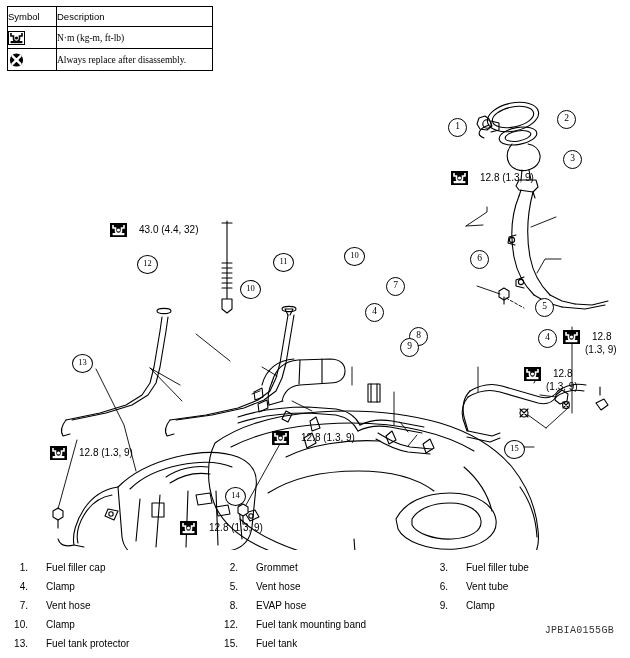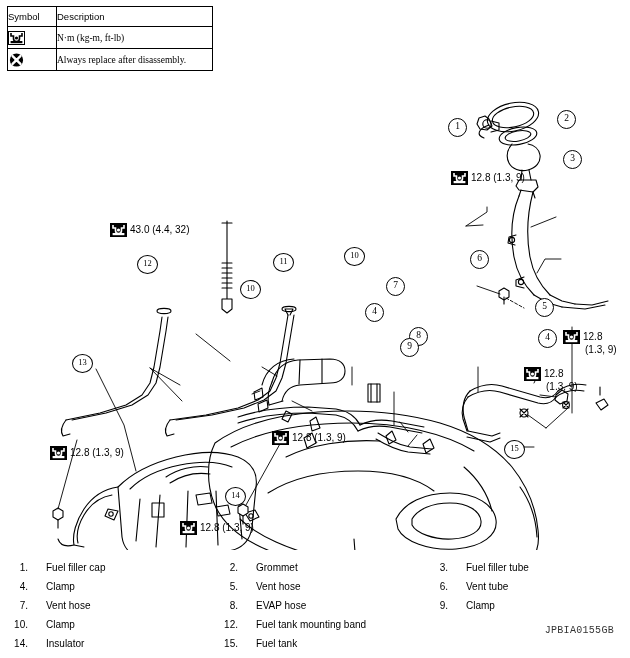--- a/index.html
+++ b/index.html
@@ -34,21 +34,21 @@
   
   .callout{
     position:absolute;width:17px;height:17px;border:1.3px solid #000;border-radius:50%;
     background:#fff;font-size:9.5px;line-height:15px;text-align:center;
     font-family:"Liberation Serif", serif;
   }
   .callout.wide{width:19px;border-radius:50%;font-size:8.5px;}
 
   
   .torque{position:absolute;font-size:10px;white-space:nowrap;line-height:12px;}
-  .torque .val{vertical-align:1px;padding-left:3px;}
+  .torque .val{vertical-align:1px;padding-left:3px;margin-left:9px;}
   .torque .l2{display:block;padding-left:22px;}
 
   
   #drawing-id{
     position:absolute;right:16px;top:530px;font-size:10px;letter-spacing:.3px;
     color:#333;font-family:Liberation Mono, monospace;
   }
 
   
   #parts-list{
@@ -444,21 +444,21 @@
         <span class="parts-num">10.</span>
         <span class="parts-label">Clamp</span>
       </div>
     <div class="parts-cell">
         <span class="parts-num">12.</span>
         <span class="parts-label">Fuel tank mounting band</span>
       </div>
   </div>
   <div class="parts-row">
     <div class="parts-cell">
-        <span class="parts-num">14.</span>
-        <span class="parts-label">Insulator</span>
+        <span class="parts-num">13.</span>
+        <span class="parts-label">Fuel tank protector</span>
       </div>
     <div class="parts-cell">
         <span class="parts-num">15.</span>
         <span class="parts-label">Fuel tank</span>
       </div>
   </div>
 </div>
 
 </body></html>

